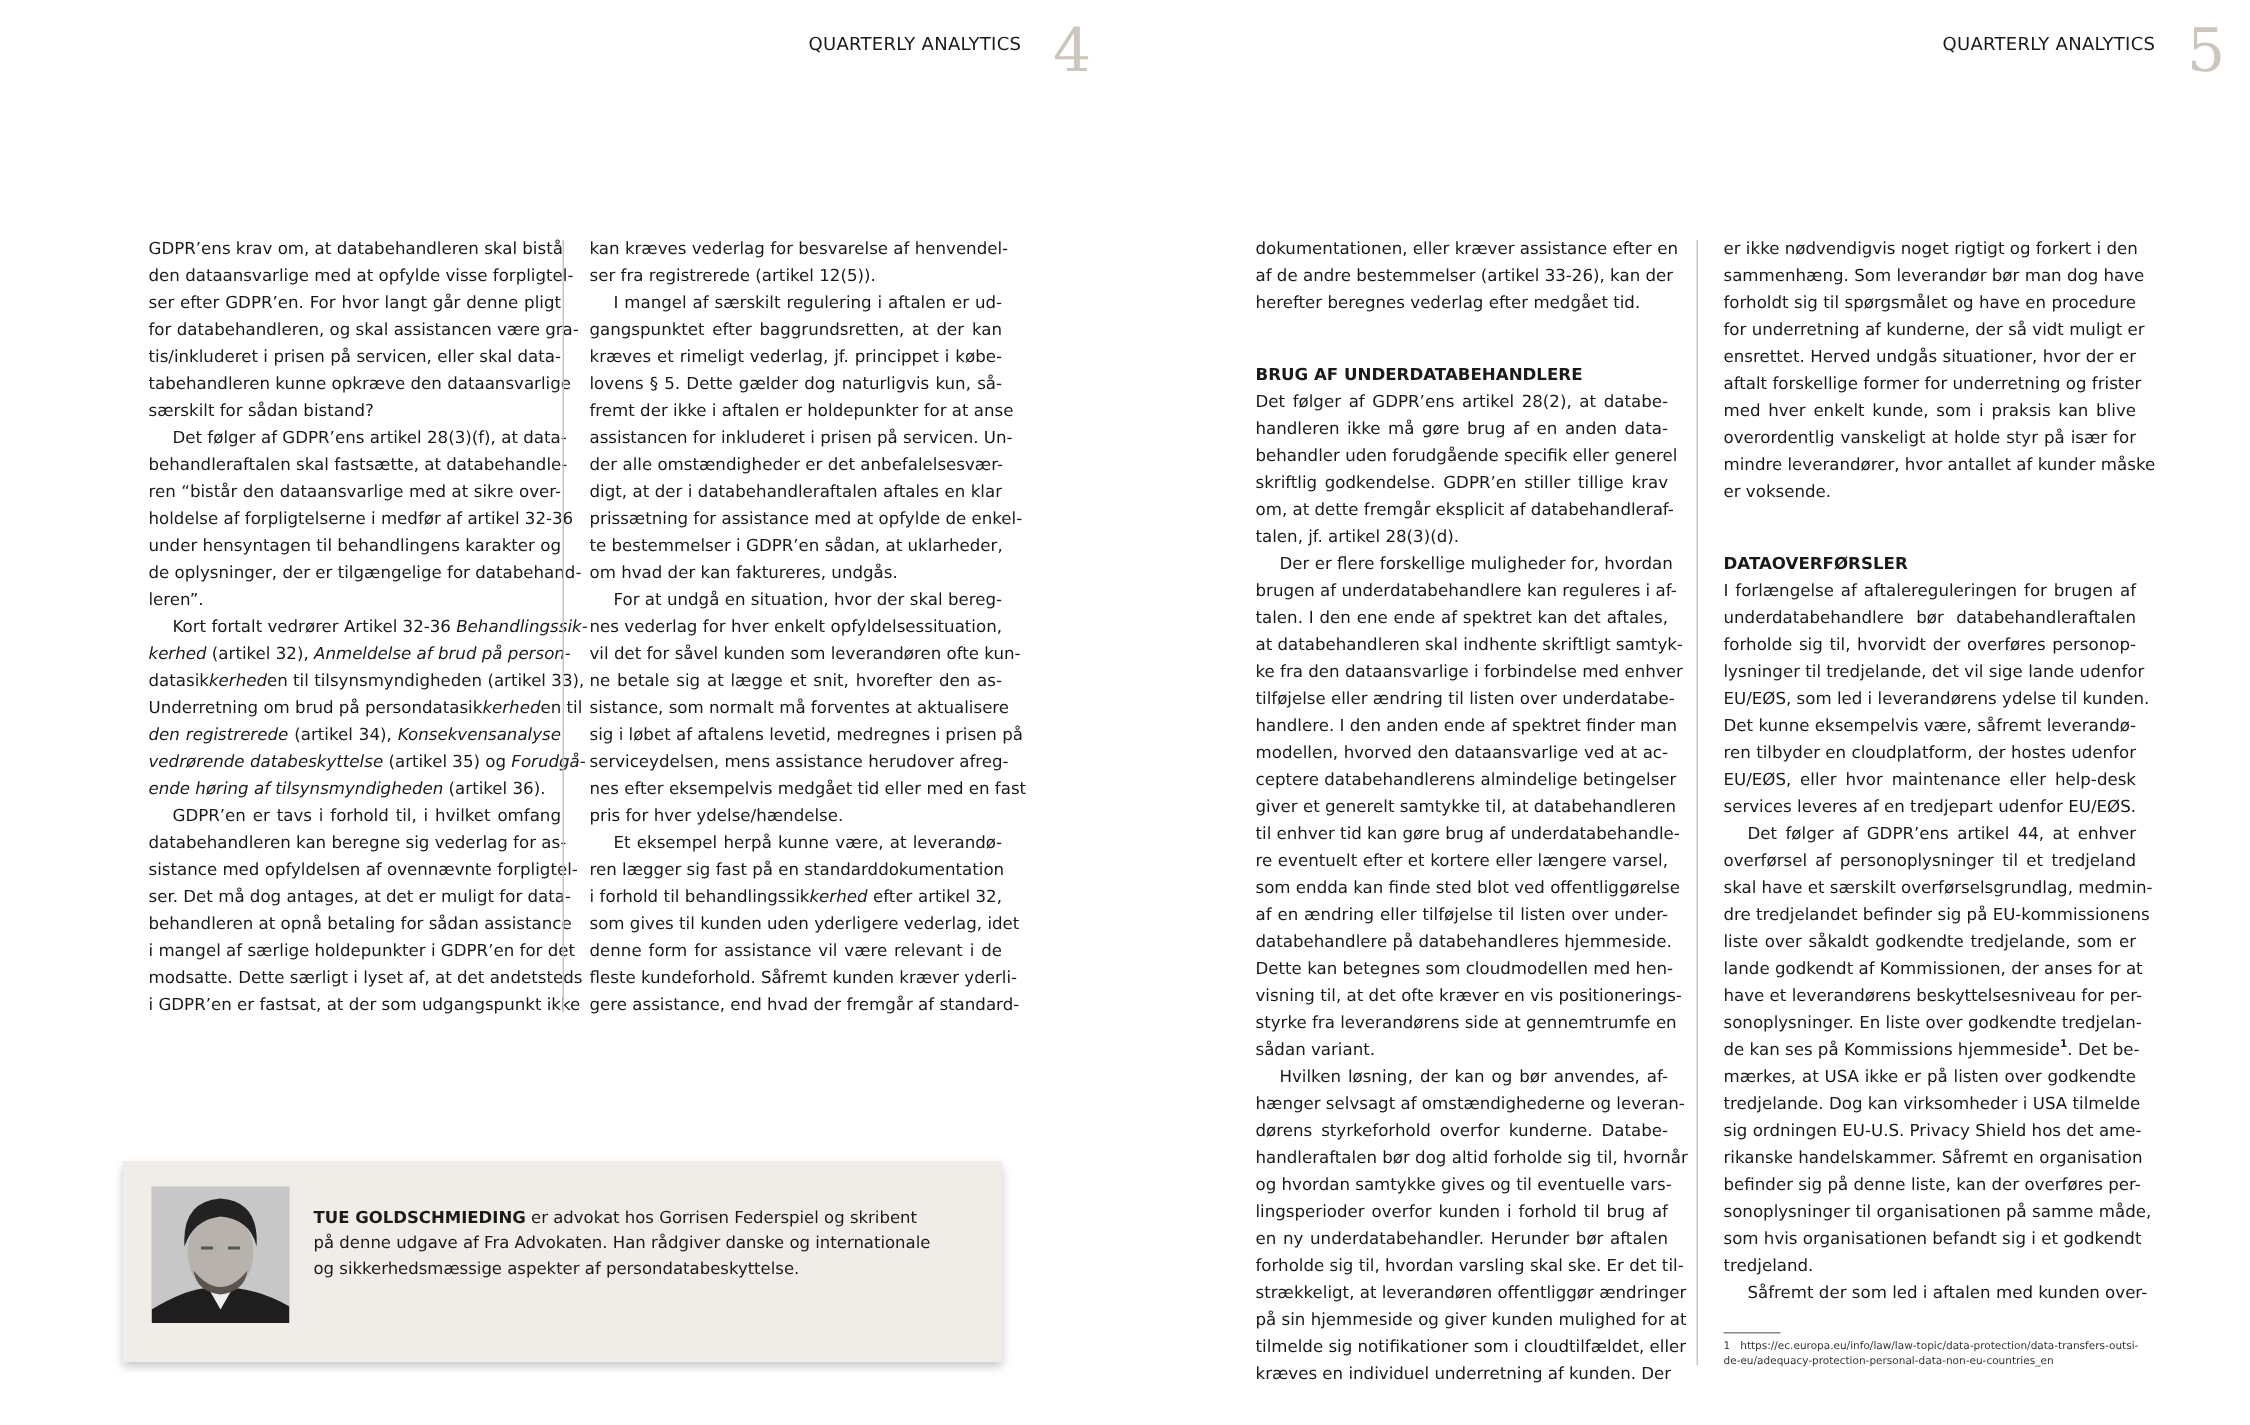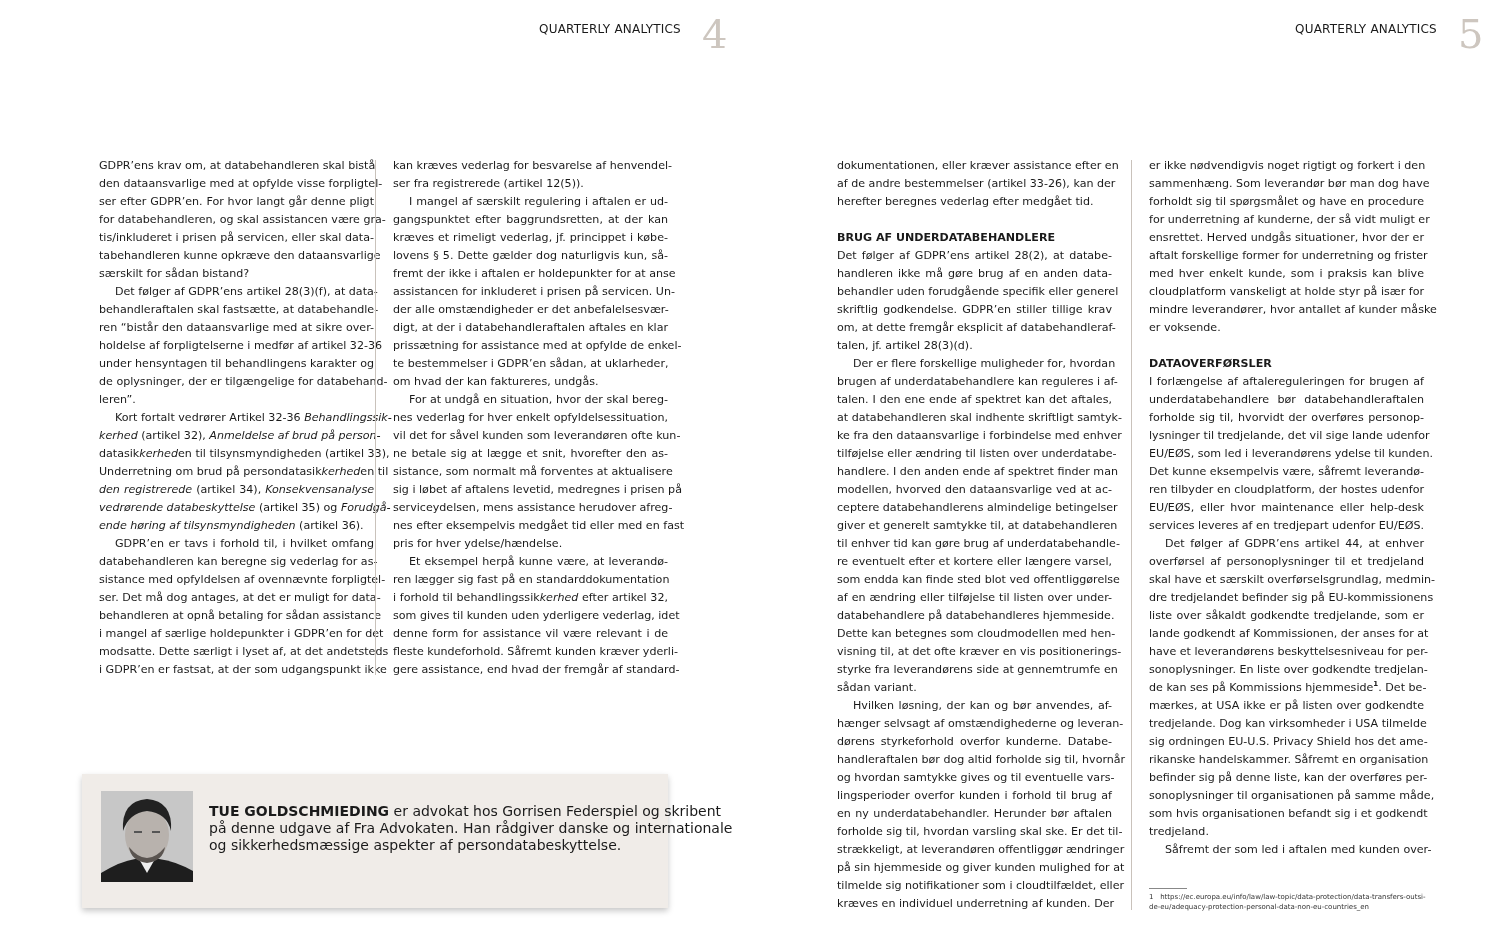--- a/index.html
+++ b/index.html
@@ -10,34 +10,34 @@
   .page-header { position: absolute; top: 22px; font-size: 12px; letter-spacing: 0.2px; color: #1a1a1a; }
   .page-num { position: absolute; top: 14px; font-family: "DejaVu Serif", serif; font-size: 40px; color: #cdc6bf; line-height: 1; }
   .col {
     position: absolute; top: 157px; width: 275px;
     font-size: 11.1px; line-height: 18px; color: #1a1a1a;
   }
   .col .ln { display: block; text-align: justify; text-align-last: justify; white-space: nowrap; height: 18px; overflow: visible; }
   .col .ln.last { text-align-last: left; }
   .col .ln.ind { padding-left: 16px; }
   .col .ln.blank { height: 18px; }
-  .col .ln.head { font-weight: bold; text-align-last: left; }
+  .col .ln.head { font-weight: bold; text-align-last: left; margin-top: 12px; }
   .col .ln em { font-style: italic; }
   .divider { position: absolute; width: 1px; background: #c9c2bb; }
   .bio {
     position: absolute; left: 82px; top: 774px; width: 586px; height: 134px;
     background: #f0ece8; box-shadow: 0 3px 6px rgba(0,0,0,0.22);
   }
   .bio-photo {
     position: absolute; left: 19px; top: 17px; width: 92px; height: 91px;
     background: #c4c4c4; overflow: hidden;
   }
   .bio-text {
     position: absolute; left: 127px; top: 29px; width: 440px;
-    font-size: 14px; line-height: 17px; color: #1a1a1a;
+    font-size: 11px; line-height: 17px; color: #1a1a1a;
   }
   .bio-text .ln { display: block; white-space: nowrap; }
   .bio-text strong { font-weight: bold; }
   .fn-rule { position: absolute; left: 1149px; top: 888px; width: 38px; height: 1px; background: #888; }
   .footnote {
     position: absolute; left: 1149px; top: 892px; width: 285px;
     font-size: 7px; line-height: 10px; color: #333;
   }
   .footnote .ln { display: block; white-space: nowrap; }
   sup.fnref { font-size: 7px; vertical-align: super; line-height: 0; font-weight: bold; }
@@ -184,21 +184,21 @@
     </div>
   <div class="divider" style="left:1131px; top:160px; height:750px;"></div>
   <div class="col" id="rp-col1" style="left:1149px;">
       <span class="ln">er ikke nødvendigvis noget rigtigt og forkert i den</span>
       <span class="ln">sammenhæng. Som leverandør bør man dog have</span>
       <span class="ln">forholdt sig til spørgsmålet og have en procedure</span>
       <span class="ln">for underretning af kunderne, der så vidt muligt er</span>
       <span class="ln">ensrettet. Herved undgås situationer, hvor der er</span>
       <span class="ln">aftalt forskellige former for underretning og frister</span>
       <span class="ln">med hver enkelt kunde, som i praksis kan blive</span>
-      <span class="ln">cloudplatform vanskeligt at holde styr på især for</span>
+      <span class="ln">overordentlig vanskeligt at holde styr på især for</span>
       <span class="ln">mindre leverandører, hvor antallet af kunder måske</span>
       <span class="ln last">er voksende.</span>
       <span class="ln blank">&nbsp;</span>
       <span class="ln head">DATAOVERFØRSLER</span>
       <span class="ln">I forlængelse af aftalereguleringen for brugen af</span>
       <span class="ln">underdatabehandlere bør databehandleraftalen</span>
       <span class="ln">forholde sig til, hvorvidt der overføres personop-</span>
       <span class="ln">lysninger til tredjelande, det vil sige lande udenfor</span>
       <span class="ln">EU/EØS, som led i leverandørens ydelse til kunden.</span>
       <span class="ln">Det kunne eksempelvis være, såfremt leverandø-</span>

